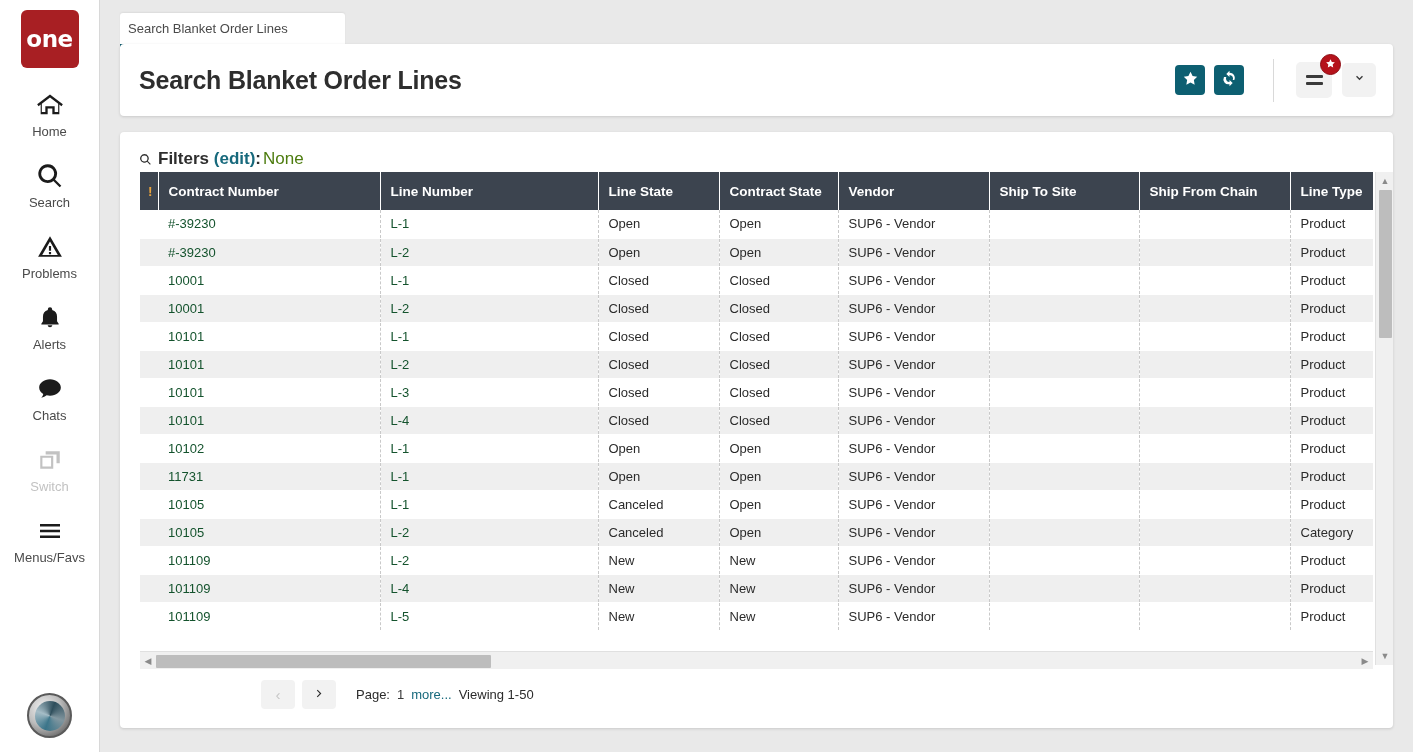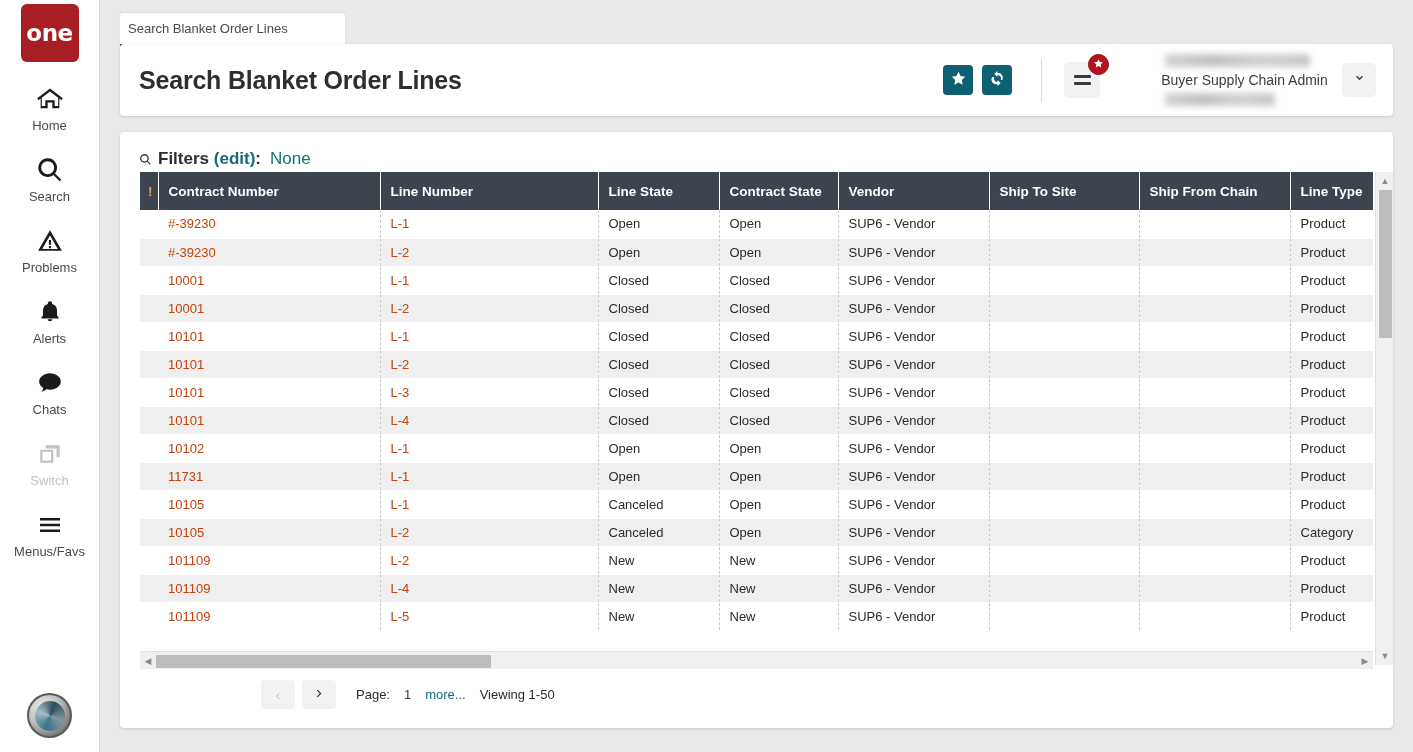--- a/index.html
+++ b/index.html
@@ -12,21 +12,21 @@
   #app { position: relative; width: 1413px; height: 752px; }
 
   
   #rail {
     position: absolute; left: 0; top: 0; width: 100px; height: 752px;
     background: #ffffff;
     border-right: 1px solid #d8d8d8;
     display: flex; flex-direction: column; align-items: center;
   }
   #logo {
-    width: 58px; height: 58px; margin-top: 4px;
+    width: 58px; height: 58px; margin-top: 10px;
     background: #a81f23; border-radius: 6px;
     display: flex; align-items: center; justify-content: center;
     color: #fff; font-size: 23px; font-weight: bold; letter-spacing: -0.5px;
     font-family: "DejaVu Sans", sans-serif;
   }
   .rail-item {
     width: 100px; margin-top: 20px;
     display: flex; flex-direction: column; align-items: center;
     cursor: pointer;
   }
@@ -131,21 +131,21 @@
     box-shadow: 0 1px 3px rgba(0,0,0,.14);
   }
   #filterrow {
     position: absolute; left: 19px; top: 17px;
     display: flex; font-size: 17px; color: #2e2e2e;
   }
   #filterrow .fi { margin-right: 6px; display: flex; align-items: center; }
   #filterrow .flabel { font-weight: bold; }
   #filterrow .fedit { color: #17697c; font-weight: bold; cursor: pointer; }
   #filterrow .fcolon { font-weight: bold; }
-  #filterrow .fnone { margin-left: 9px; color: #0f766e; }
+  #filterrow .fnone { margin-left: 2px; color: #4d7c0f; }
 
   
   #gridwrap {
     position: absolute; left: 20px; top: 40px; width: 1233px; height: 493px;
     overflow: hidden;
   }
   table { border-collapse: collapse; width: 1233px; table-layout: fixed; }
   thead th {
     background: #3c444f; color: #fff;
     font-size: 13.5px; font-weight: bold; text-align: left;
@@ -158,21 +158,21 @@
   tbody td {
     height: 28px; font-size: 13px; color: #2b2b2b;
     padding: 0 0 0 10px;
     border-right: 1px dashed #c9c9c9;
     border-bottom: 1px solid transparent;
     white-space: nowrap; overflow: hidden; text-overflow: ellipsis;
   }
   tbody td:last-child { border-right: none; }
   tbody tr:nth-child(even) { background: #efefef; }
   tbody tr:nth-child(odd) { background: #ffffff; }
-  td.link { color: #c2410c; cursor: pointer; }
+  td.link { color: #14532d; cursor: pointer; }
   td.c-bang { border-right: none; padding: 0; }
 
   
   #vscroll {
     position: absolute; right: 0; top: 40px; width: 18px; height: 493px;
     background: #f0f0f0; border-left: 1px solid #e0e0e0;
   }
   #vthumb {
     position: absolute; left: 3px; top: 18px; width: 13px; height: 148px;
     background: #bdbdbd; border-radius: 1px; cursor: pointer;
@@ -205,21 +205,21 @@
   #pager {
     position: absolute; left: 141px; top: 10px;
     display: flex; align-items: center;
   }
   .pgbtn {
     width: 34px; height: 29px; border-radius: 4px; background: #f2f2f2;
     display: flex; align-items: center; justify-content: center;
     margin-right: 7px; cursor: pointer; color: #333; font-size: 15px;
   }
   .pgbtn.disabled { color: #c7c7c7; cursor: default; }
-  #pageinfo { margin-left: 13px; font-size: 13px; color: #2b2b2b; display: flex; align-items: center; gap: 14px; }
+  #pageinfo { margin-left: 13px; font-size: 13px; color: #2b2b2b; display: flex; align-items: center; gap: 7px; }
   #pageinfo .pnum { color: #3a3a3a; }
   #pageinfo .pmore { color: #17697c; cursor: pointer; }
   #actions { position: absolute; right: 19px; top: 9px; display: flex; gap: 4px; }
   .tealbtn {
     background: #0d5f71; color: #fff; font-size: 13px;
     padding: 7px 12px; border-radius: 2px; cursor: pointer;
     white-space: nowrap;
   }
 </style>
 </head>
@@ -335,25 +335,20 @@
       </div>
       <div id="menubadge">
         <span>
           <svg width="11" height="11" viewBox="0 0 24 24">
               <path fill="#ffffff" d="M12 2.5l2.95 6.1 6.55.93-4.75 4.6 1.13 6.56L12 17.6l-5.88 3.09L7.25 14.1 2.5 9.53l6.55-.93L12 2.5z"></path>
             </svg>
         </span>
       </div>
     </div>
 
-    <div id="userblock">
-      <div class="blurbar" id="blur-top"></div>
-      <div class="blurbar" id="blur-bot"></div>
-      <div id="username">Buyer Supply Chain Admin</div>
-    </div>
 
     <div id="chevbtn">
       <span>
         <svg width="15" height="15" viewBox="0 0 24 24">
             <path fill="#3a3a3a" d="M6.5 9.2l5.5 5.6 5.5-5.6-1.5-1.5L12 11.7 8 7.7z"></path>
           </svg>
       </span>
     </div>
   </div>
 

